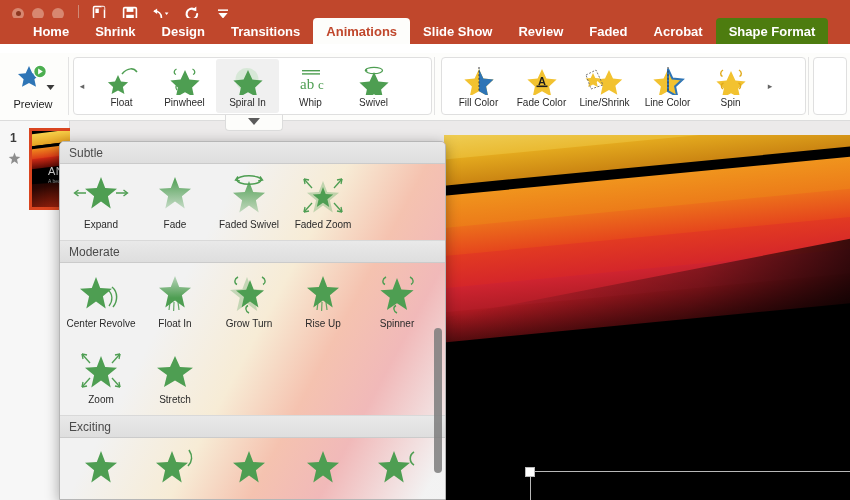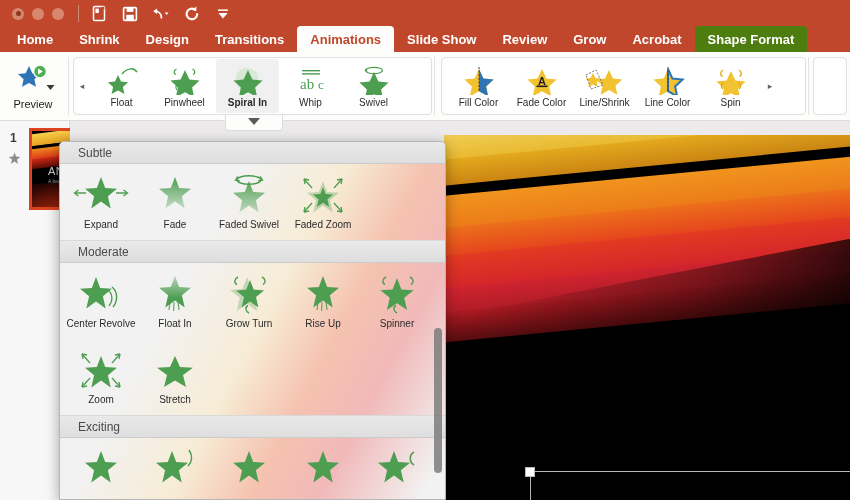--- a/index.html
+++ b/index.html
@@ -23,23 +23,23 @@
     content: ""; display:block; width:5px; height:5px; border-radius:50%;
     background:#8c3720; margin:3.5px auto 0;
   }
   .tb-sep { width: 1px; height: 17px; background: #d08a76; margin: 0 11px 0 14px; }
   .qicons { display: flex; align-items: center; gap: 13px; }
   .qicon { width: 18px; height: 18px; display: flex; align-items:center; justify-content:center; cursor: default; }
   .qicon svg { display: block; }
 
   
   .tabstrip {
-    position: absolute; top: 26px; left: 0; width: 850px; height: 26px;
+    position: absolute; top: 18px; left: 0; width: 850px; height: 26px;
     background: #c0472c;
-    display: flex; align-items: flex-end; padding-left: 4px;
+    display: flex; align-items: flex-end; padding-left: 20px;
   }
   .tab {
     height: 26px; padding: 0 13px;
     display: flex; align-items: center;
     font-size: 13px; font-weight: bold; color: #ffffff;
     white-space: nowrap;
   }
   .tab.active {
     background: #fdfdfb; color: #c0472c;
     border-radius: 4px 4px 0 0;
@@ -76,21 +76,21 @@
   .gal-arrow {
     width: 16px; height: 56px; display:flex; align-items:center; justify-content:center;
     color: #666; font-size: 9px;
   }
   .gal-items { display: flex; align-items: center; height: 56px; }
   .gal-item {
     width: 63px; height: 54px;
     display: flex; flex-direction: column; align-items: center; justify-content: center;
     gap: 1px;
   }
-  .gal-item.sel { background: #f0f0f0; border-radius: 3px; font-weight: bold; }
+  .gal-item.sel { background: #f0f0f0; border-radius: 3px; }
   .gal-item .ic { height: 31px; display:flex; align-items:center; justify-content:center; }
   .gal-item .cap { font-size: 10px; color: #2b2b2b; white-space: nowrap; }
 
   .gallery-more {
     position: absolute;
     left: 225px; top: 115px;
     width: 58px; height: 16px;
     background: #fdfdfb;
     border: 1px solid #dcdcdc; border-top: none;
     border-radius: 0 0 4px 4px;
@@ -174,21 +174,21 @@
         rgba(246,176,150,.72) 66%,
         rgba(240,150,150,.62) 78%,
         rgba(246,246,246,.15) 96%);
     pointer-events: none;
   }
   .dd-head {
     position: relative; height: 22px;
     background: linear-gradient(#e9e9e9, #dedede);
     border-bottom: 1px solid #cbcbcb;
     display: flex; align-items: center;
-    padding-left: 18px;
+    padding-left: 9px;
     font-size: 12px; color: #4a4a4a;
     z-index: 2;
   }
   .dd-head.first { border-radius: 4px 4px 0 0; }
   .dd-row {
     position: relative; display: flex; z-index: 2;
   }
   .dd-cell {
     width: 74px; height: 76px;
     display: flex; flex-direction: column; align-items: center; justify-content: flex-start;
@@ -256,21 +256,21 @@
   </div>
 
   <div class="tabstrip">
     <div class="tab">Home</div>
     <div class="tab">Shrink</div>
     <div class="tab">Design</div>
     <div class="tab">Transitions</div>
     <div class="tab active">Animations</div>
     <div class="tab">Slide Show</div>
     <div class="tab">Review</div>
-    <div class="tab">Grow</div>
+    <div class="tab">Faded</div>
     <div class="tab">Acrobat</div>
     <div class="tab contextual">Shape Format</div>
   </div>
 
   <div class="ribbon">
 
     <div class="ribbon-preview">
       <div class="prev-icon-wrap">
         <svg width="34" height="32" viewBox="0 0 34 32">
           <path d="M13 2 L16.3 9.2 L24 10 L18.4 15.2 L20 22.8 L13 19 L6 22.8 L7.6 15.2 L2 10 L9.7 9.2 Z" fill="#2e75b6"></path>

